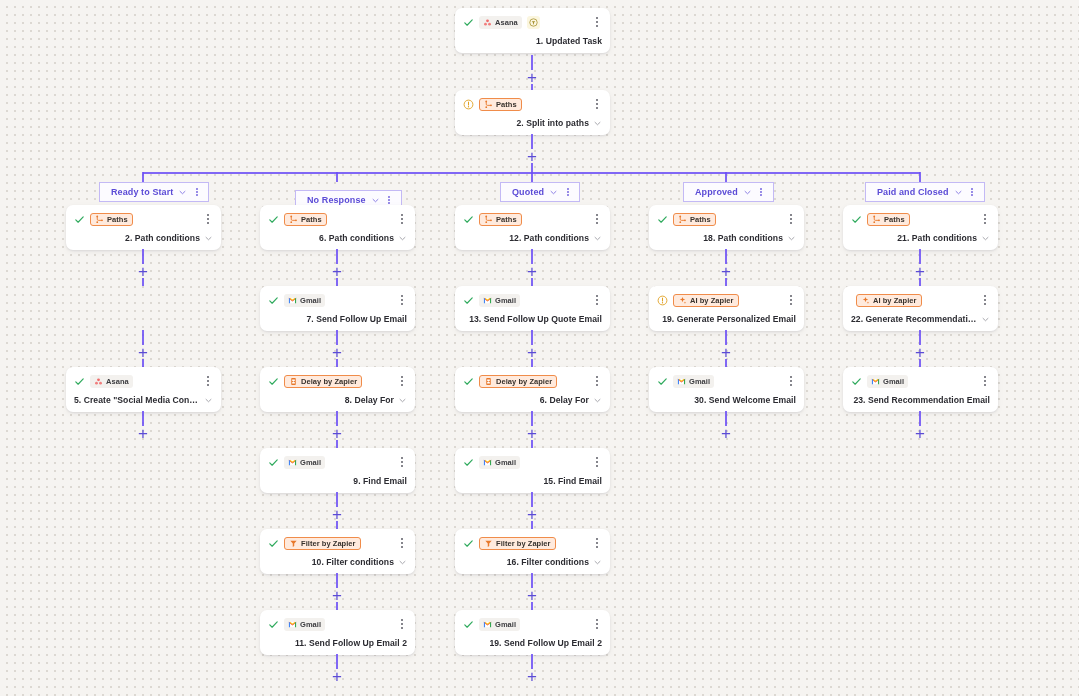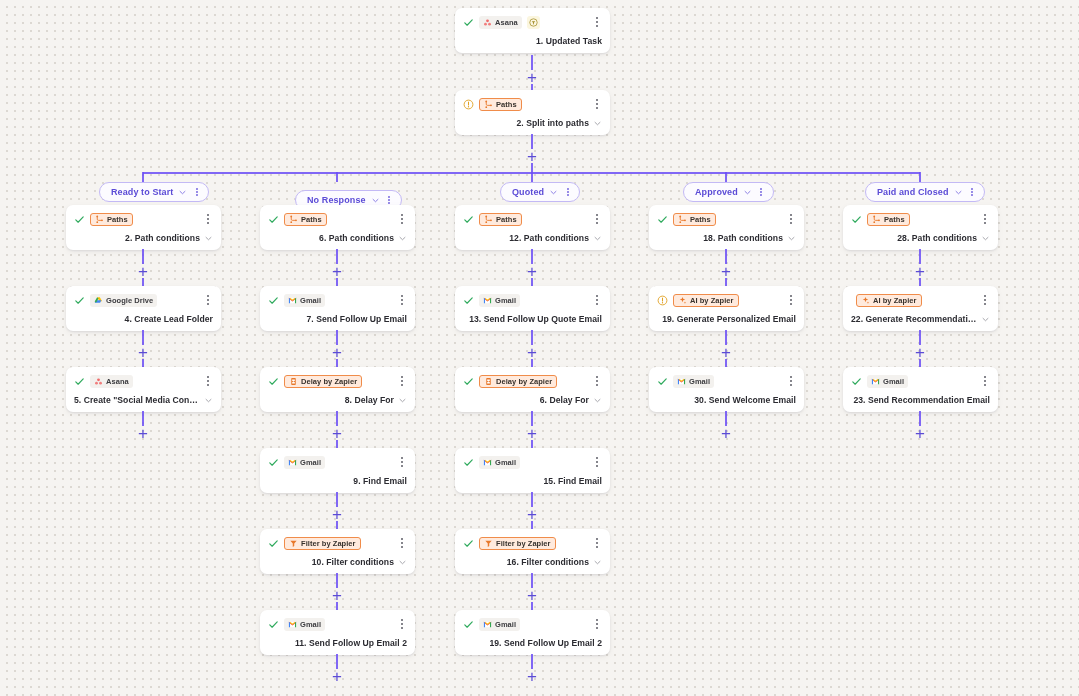--- a/index.html
+++ b/index.html
@@ -52,21 +52,21 @@
     user-select: none;
     cursor: pointer;
   }
   .plus::before { content: "+"; }
 
   
   .path-pill {
     position: absolute;
     height: 20px;
     border: 1px solid #c3b9f5;
-    border-radius: 10px;
+    border-radius: 0;
     background: #fcfbff;
     display: flex;
     align-items: center;
     gap: 5px;
     padding: 0 7px 0 11px;
     color: #5b4bd6;
     font-size: 9px;
     font-weight: 700;
     letter-spacing: .1px;
     white-space: nowrap;
@@ -262,43 +262,20 @@
       <div class="card-title-row">
         <div class="card-title">2. Path conditions</div>
         <svg viewBox="0 0 16 16" class="card-chev">
           <path d="M3.6 6 8 10.2 12.4 6" stroke="#6a6a74" stroke-width="1.5" fill="none" stroke-linecap="round" stroke-linejoin="round"></path>
         </svg>
       </div>
     </div>
     <div class="vline" style="left: 142px; top: 249px; height: 15px;"></div>
     <div class="plus" style="left: 135.5px; top: 263.5px;"></div>
     <div class="vline" style="left: 142px; top: 278px; height: 8px;"></div>
-    <div class="card" style="left: 66px; top: 286px;">
-      <div class="card-top">
-        <svg viewBox="0 0 16 16" class="status-ico">
-          <path d="M2.6 8.6 6 12 13.4 4.3" stroke="#2faa5d" stroke-width="1.7" fill="none" stroke-linecap="round" stroke-linejoin="round"></path>
-        </svg>
-        <span class="app-badge">
-          <svg viewBox="0 0 16 16" class="badge-ico">
-            <path d="M5.6 2.2h4.8l4 7h-4.8z" fill="#FFC107"></path>
-            <path d="M1.2 11.9 3.6 7.6h9.6l-2.4 4.3z" fill="#4285F4"></path>
-            <path d="M5.6 2.2 1.2 9.9l2.4 2 4.4-7.6z" fill="#34A853"></path>
-          </svg>
-          <span>Google Drive</span>
-        </span>
-        <div class="card-menu">
-          <i></i>
-          <i></i>
-          <i></i>
-        </div>
-      </div>
-      <div class="card-title-row">
-        <div class="card-title">4. Create Lead Folder</div>
-      </div>
-    </div>
     <div class="vline" style="left: 142px; top: 330px; height: 15px;"></div>
     <div class="plus" style="left: 135.5px; top: 344.5px;"></div>
     <div class="vline" style="left: 142px; top: 359px; height: 8px;"></div>
     <div class="card" style="left: 66px; top: 367px;">
       <div class="card-top">
         <svg viewBox="0 0 16 16" class="status-ico">
           <path d="M2.6 8.6 6 12 13.4 4.3" stroke="#2faa5d" stroke-width="1.7" fill="none" stroke-linecap="round" stroke-linejoin="round"></path>
         </svg>
         <span class="app-badge">
           <svg viewBox="0 0 16 16" class="badge-ico">
@@ -807,21 +784,21 @@
           </svg>
           <span>Paths</span>
         </span>
         <div class="card-menu">
           <i></i>
           <i></i>
           <i></i>
         </div>
       </div>
       <div class="card-title-row">
-        <div class="card-title">28. Path conditions</div>
+        <div class="card-title">21. Path conditions</div>
         <svg viewBox="0 0 16 16" class="card-chev">
           <path d="M3.6 6 8 10.2 12.4 6" stroke="#6a6a74" stroke-width="1.5" fill="none" stroke-linecap="round" stroke-linejoin="round"></path>
         </svg>
       </div>
     </div>
     <div class="vline" style="left: 919px; top: 249px; height: 15px;"></div>
     <div class="plus" style="left: 912.5px; top: 263.5px;"></div>
     <div class="vline" style="left: 919px; top: 278px; height: 8px;"></div>
     <div class="card" style="left: 843px; top: 286px;">
       <div class="card-top">

